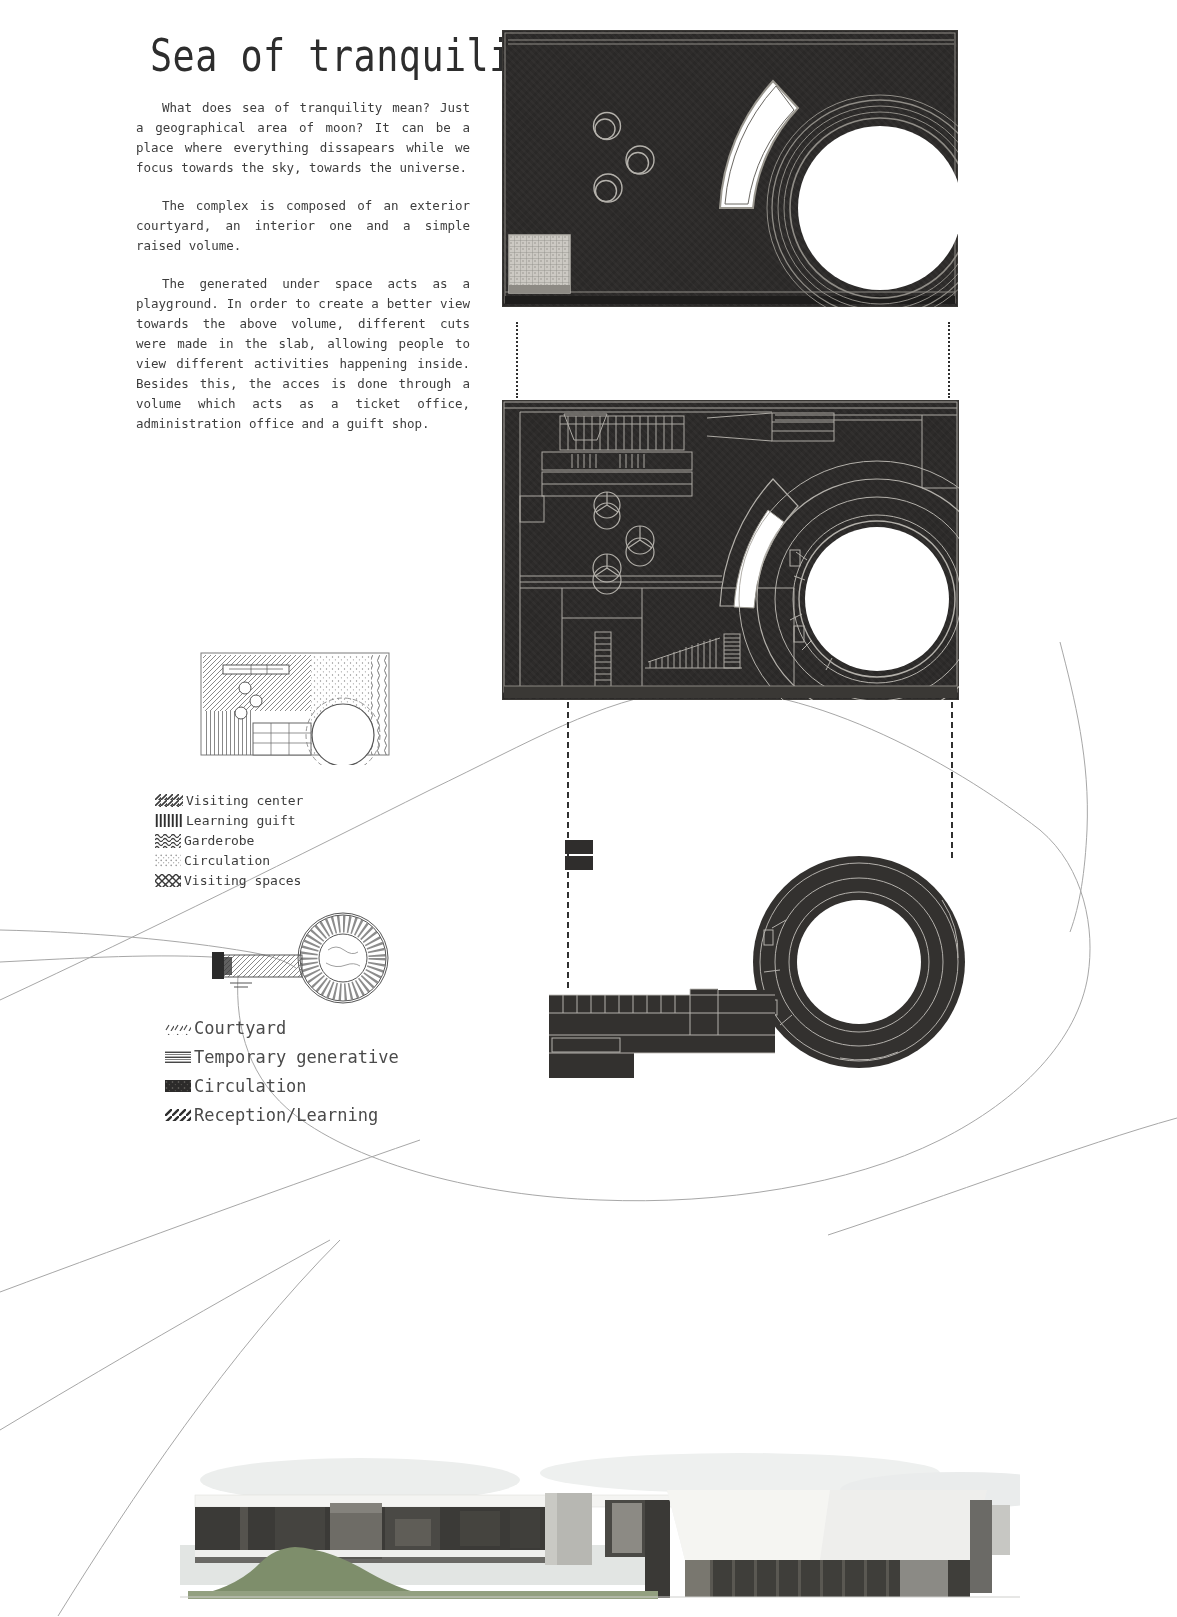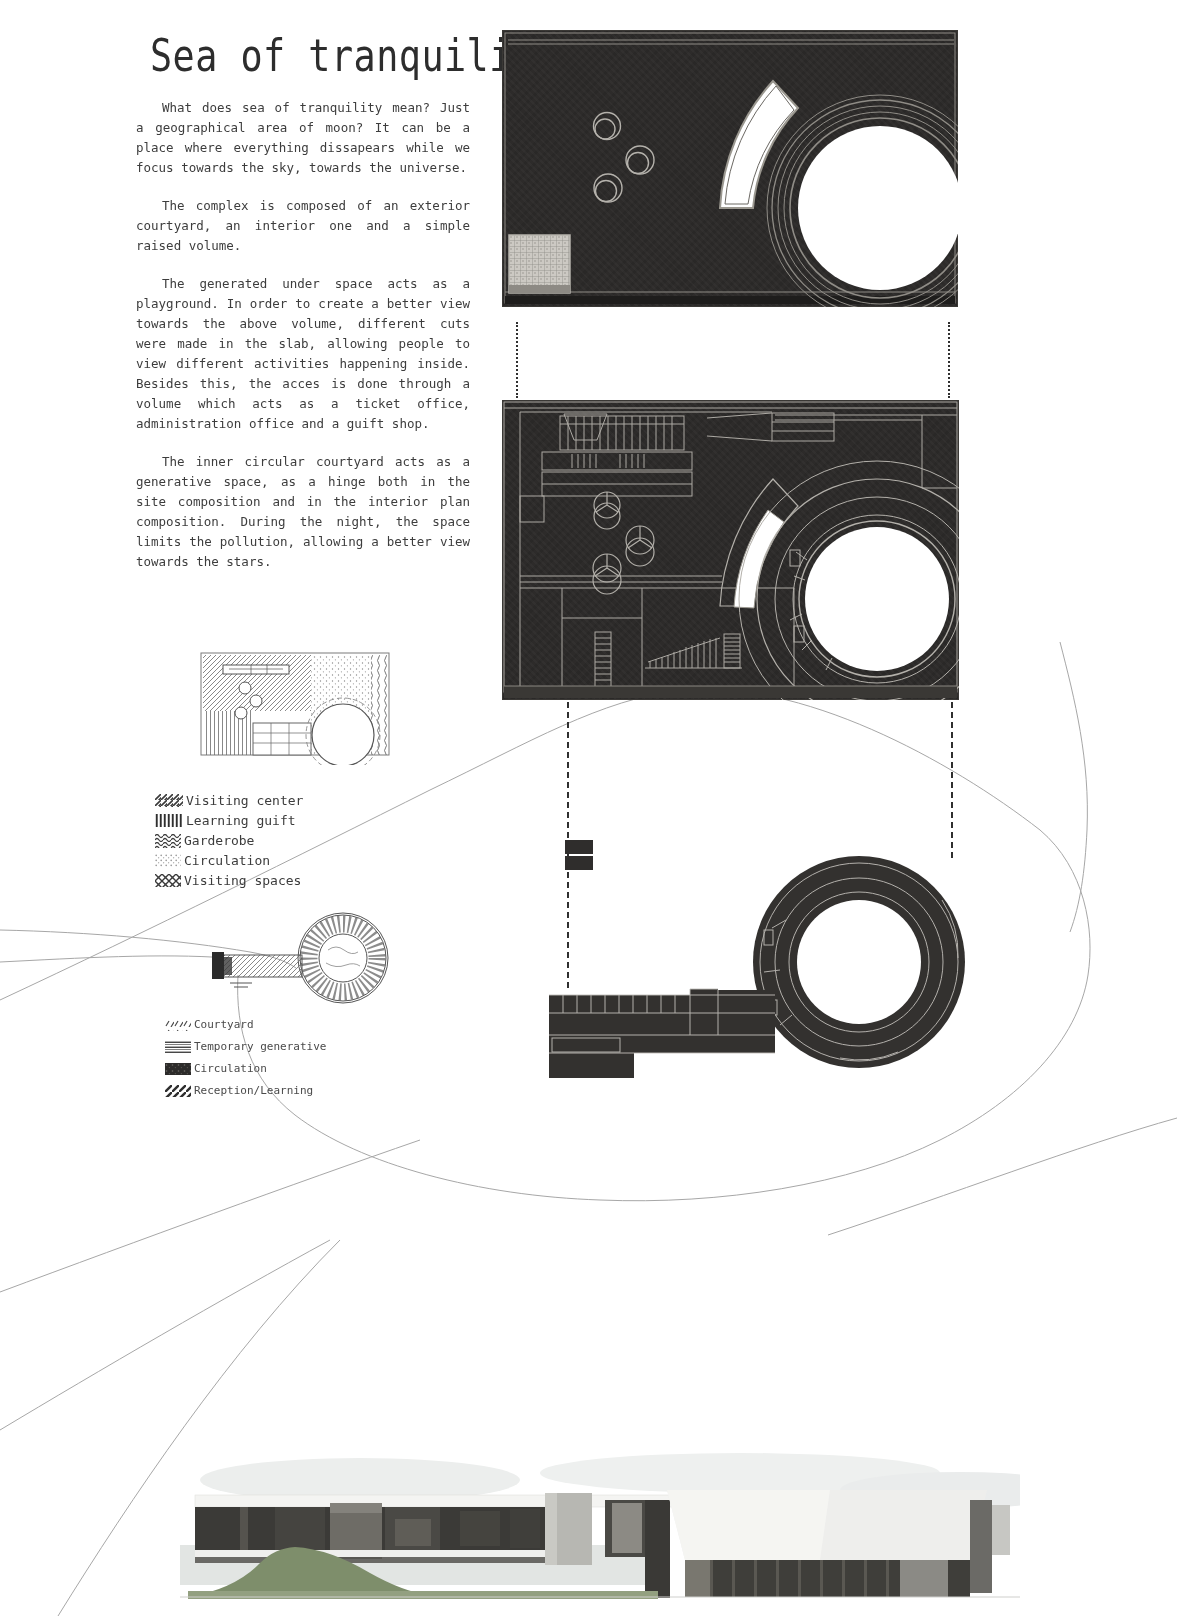--- a/index.html
+++ b/index.html
@@ -28,21 +28,21 @@
   .dash2{left:951px;top:702px;height:156px;border-left:2px dashed #2f2f2f;}
   
   .abs{position:absolute;}
   
   .legend{position:absolute;list-style:none;margin:0;padding:0;}
   .legend li{display:flex;align-items:center;margin-bottom:6px;}
   .legend .sw{flex:0 0 auto;margin-right:3px;}
   .legend-upper{left:155px;top:793px;}
   .legend-upper li{font-size:13px;color:#3c3c3c;margin-bottom:5px;}
   .legend-lower{left:165px;top:1018px;}
-  .legend-lower li{font-size:11px;color:#4a4a4a;margin-bottom:9px;}
+  .legend-lower li{font-size:17px;color:#4a4a4a;margin-bottom:9px;}
 </style>
 </head>
 <body>
 
 <svg width="0" height="0" style="position:absolute">
   <defs>
     <pattern id="pat-diag" width="6" height="6" patternUnits="userSpaceOnUse">
       <path d="M-1,7 L7,-1 M2,8 L8,2" stroke="#3a3a3a" stroke-width="1.6" fill="none"></path>
     </pattern>
     <pattern id="pat-vbars" width="4" height="12" patternUnits="userSpaceOnUse">
@@ -108,21 +108,20 @@
       <path d="M0,1430 C100,1370 220,1300 330,1240"></path>
       <path d="M1060,642 C1075,700 1090,760 1087,830 C1085,872 1080,905 1070,932"></path>
     </g>
   </svg>
 
   <h1 class="title">Sea of tranquility</h1>
   <div class="intro">
     <p>What does sea of tranquility mean? Just a geographical area of moon? It can be a place where everything dissapears while we focus towards the sky, towards the universe.</p>
     <p>The complex is composed of an exterior courtyard, an interior one and a simple raised volume.</p>
     <p>The generated under space acts as a playground. In order to create a better view towards the above volume, different cuts were made in the slab, allowing people to view different activities happening inside. Besides this, the acces is done through a volume which acts as a ticket office, administration office and a guift shop.</p>
-    <p>The inner circular courtyard acts as a generative space, as a hinge both in the site composition and in the interior plan composition. During the night, the space limits the pollution, allowing a better view towards the stars.</p>
   </div>
 
   <div class="panel panel-top">
     <svg width="456" height="277" viewBox="0 0 456 277">
       <g stroke="#8f8c86" stroke-width="1" fill="none">
         <rect x="3" y="3" width="450" height="270"></rect>
         <path d="M6,10 H452 M6,14 H452"></path>
         <path d="M3,262 H453"></path>
       </g>
       <rect x="3" y="266" width="450" height="8" fill="#1e1d1c"></rect>

